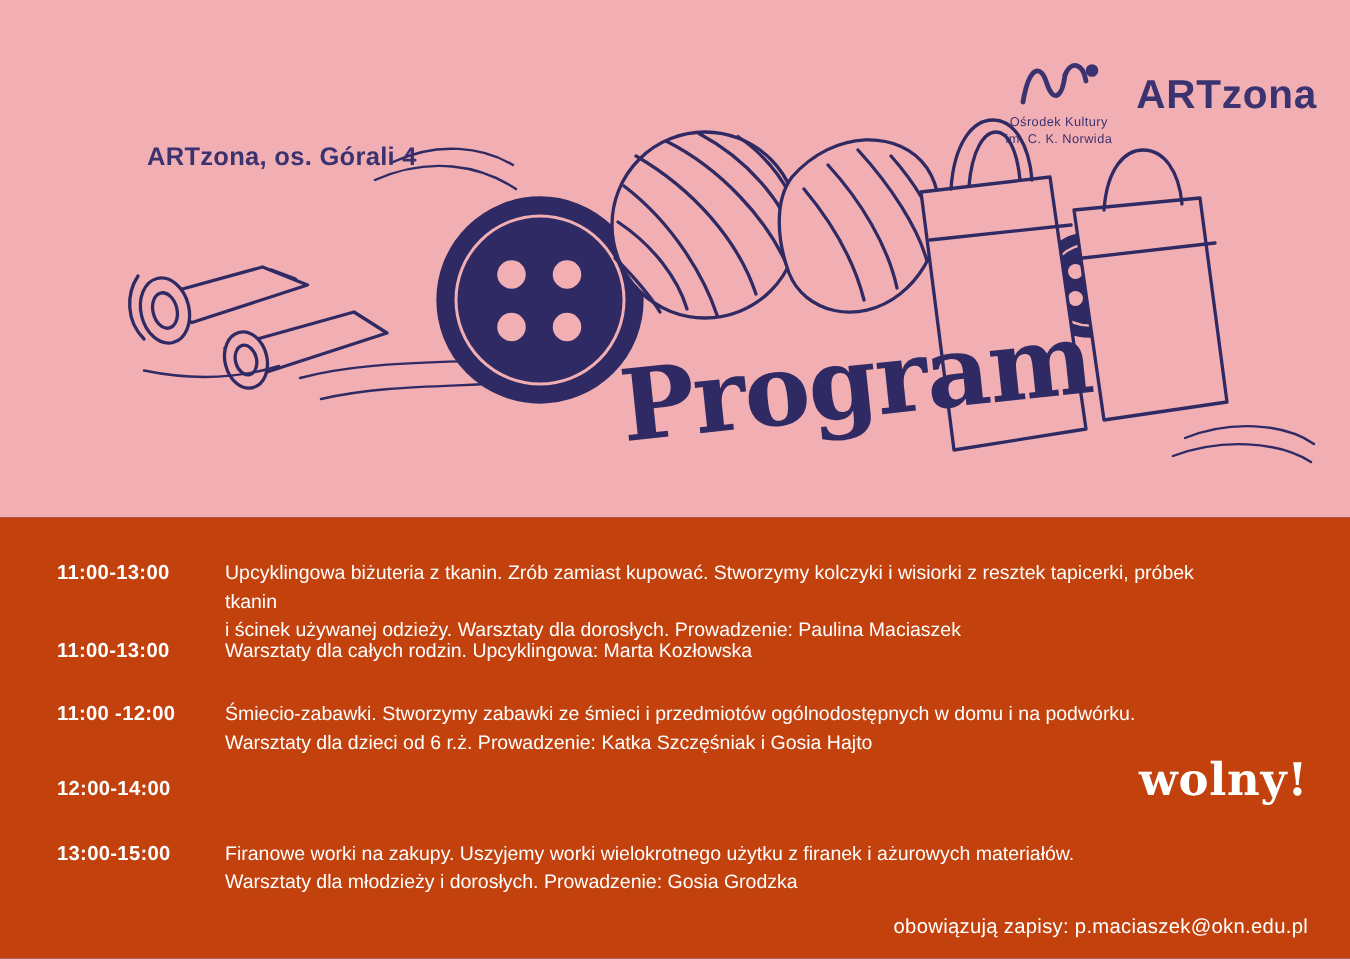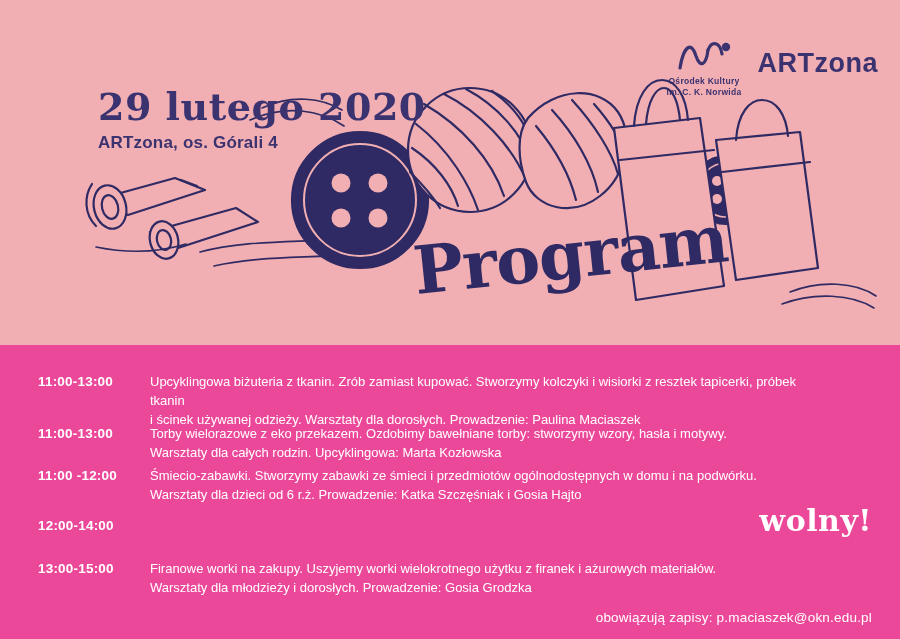--- a/index.html
+++ b/index.html
@@ -46,21 +46,21 @@
     line-height: 1;
   }
   .logo-squiggle {
     width: 60px;
     height: 34px;
     display: block;
   }
   .logo-caption {
     margin-top: 4px;
     font-size: 8.5px;
-    font-weight: bold;
+    font-weight: normal;
     color: #3b3270;
     text-align: center;
     letter-spacing: .3px;
     line-height: 1.25;
   }
   .logo-artzona {
     font-size: 27px;
     font-weight: bold;
     color: #3b3270;
     letter-spacing: .5px;
@@ -114,21 +114,21 @@
     z-index: 2;
   }
 
   
   .list {
     position: absolute;
     left: 0;
     top: 345px;
     width: 900px;
     height: 294px;
-    background: #ec4899;
+    background: #c2410c;
     color: #ffffff;
   }
   .row {
     position: absolute;
     display: flex;
     left: 38px;
     width: 790px;
   }
   .row .time {
     width: 112px;
@@ -259,21 +259,20 @@
         </g>
 
         <g stroke-width="1.6">
           <path d="M250 120 C 286 104, 320 110, 344 126"></path>
           <path d="M262 108 C 292 94, 322 98, 342 110"></path>
         </g>
       </g>
     </svg>
 
     <div class="headline">
-      <div class="date">29 lutego 2020</div>
       <div class="place">ARTzona, os. Górali 4</div>
     </div>
 
     <div class="program-word">Program</div>
 
     <div class="logo-block">
       <div class="logo-mark">
         <svg class="logo-squiggle" viewBox="0 0 60 34" xmlns="http://www.w3.org/2000/svg">
           <g fill="none" stroke="#3b3270" stroke-width="3.2" stroke-linecap="round">
             <path d="M6 30 C 10 6, 18 4, 22 18 C 26 30, 32 28, 34 12"></path>
@@ -296,21 +295,20 @@
       <div class="time">11:00-13:00</div>
       <div class="desc">
         <div>Upcyklingowa biżuteria z tkanin. Zrób zamiast kupować. Stworzymy kolczyki i wisiorki z resztek tapicerki, próbek tkanin</div>
         <div>i ścinek używanej odzieży. Warsztaty dla dorosłych. Prowadzenie: Paulina Maciaszek</div>
       </div>
     </div>
 
     <div class="row row-1">
       <div class="time">11:00-13:00</div>
       <div class="desc">
-        <div>Torby wielorazowe z eko przekazem. Ozdobimy bawełniane torby: stworzymy wzory, hasła i motywy.</div>
         <div>Warsztaty dla całych rodzin. Upcyklingowa: Marta Kozłowska</div>
       </div>
     </div>
 
     <div class="row row-2">
       <div class="time">11:00 -12:00</div>
       <div class="desc">
         <div>Śmiecio-zabawki. Stworzymy zabawki ze śmieci i przedmiotów ogólnodostępnych w domu i na podwórku.</div>
         <div>Warsztaty dla dzieci od 6 r.ż.  Prowadzenie: Katka Szczęśniak i Gosia Hajto</div>
       </div>

